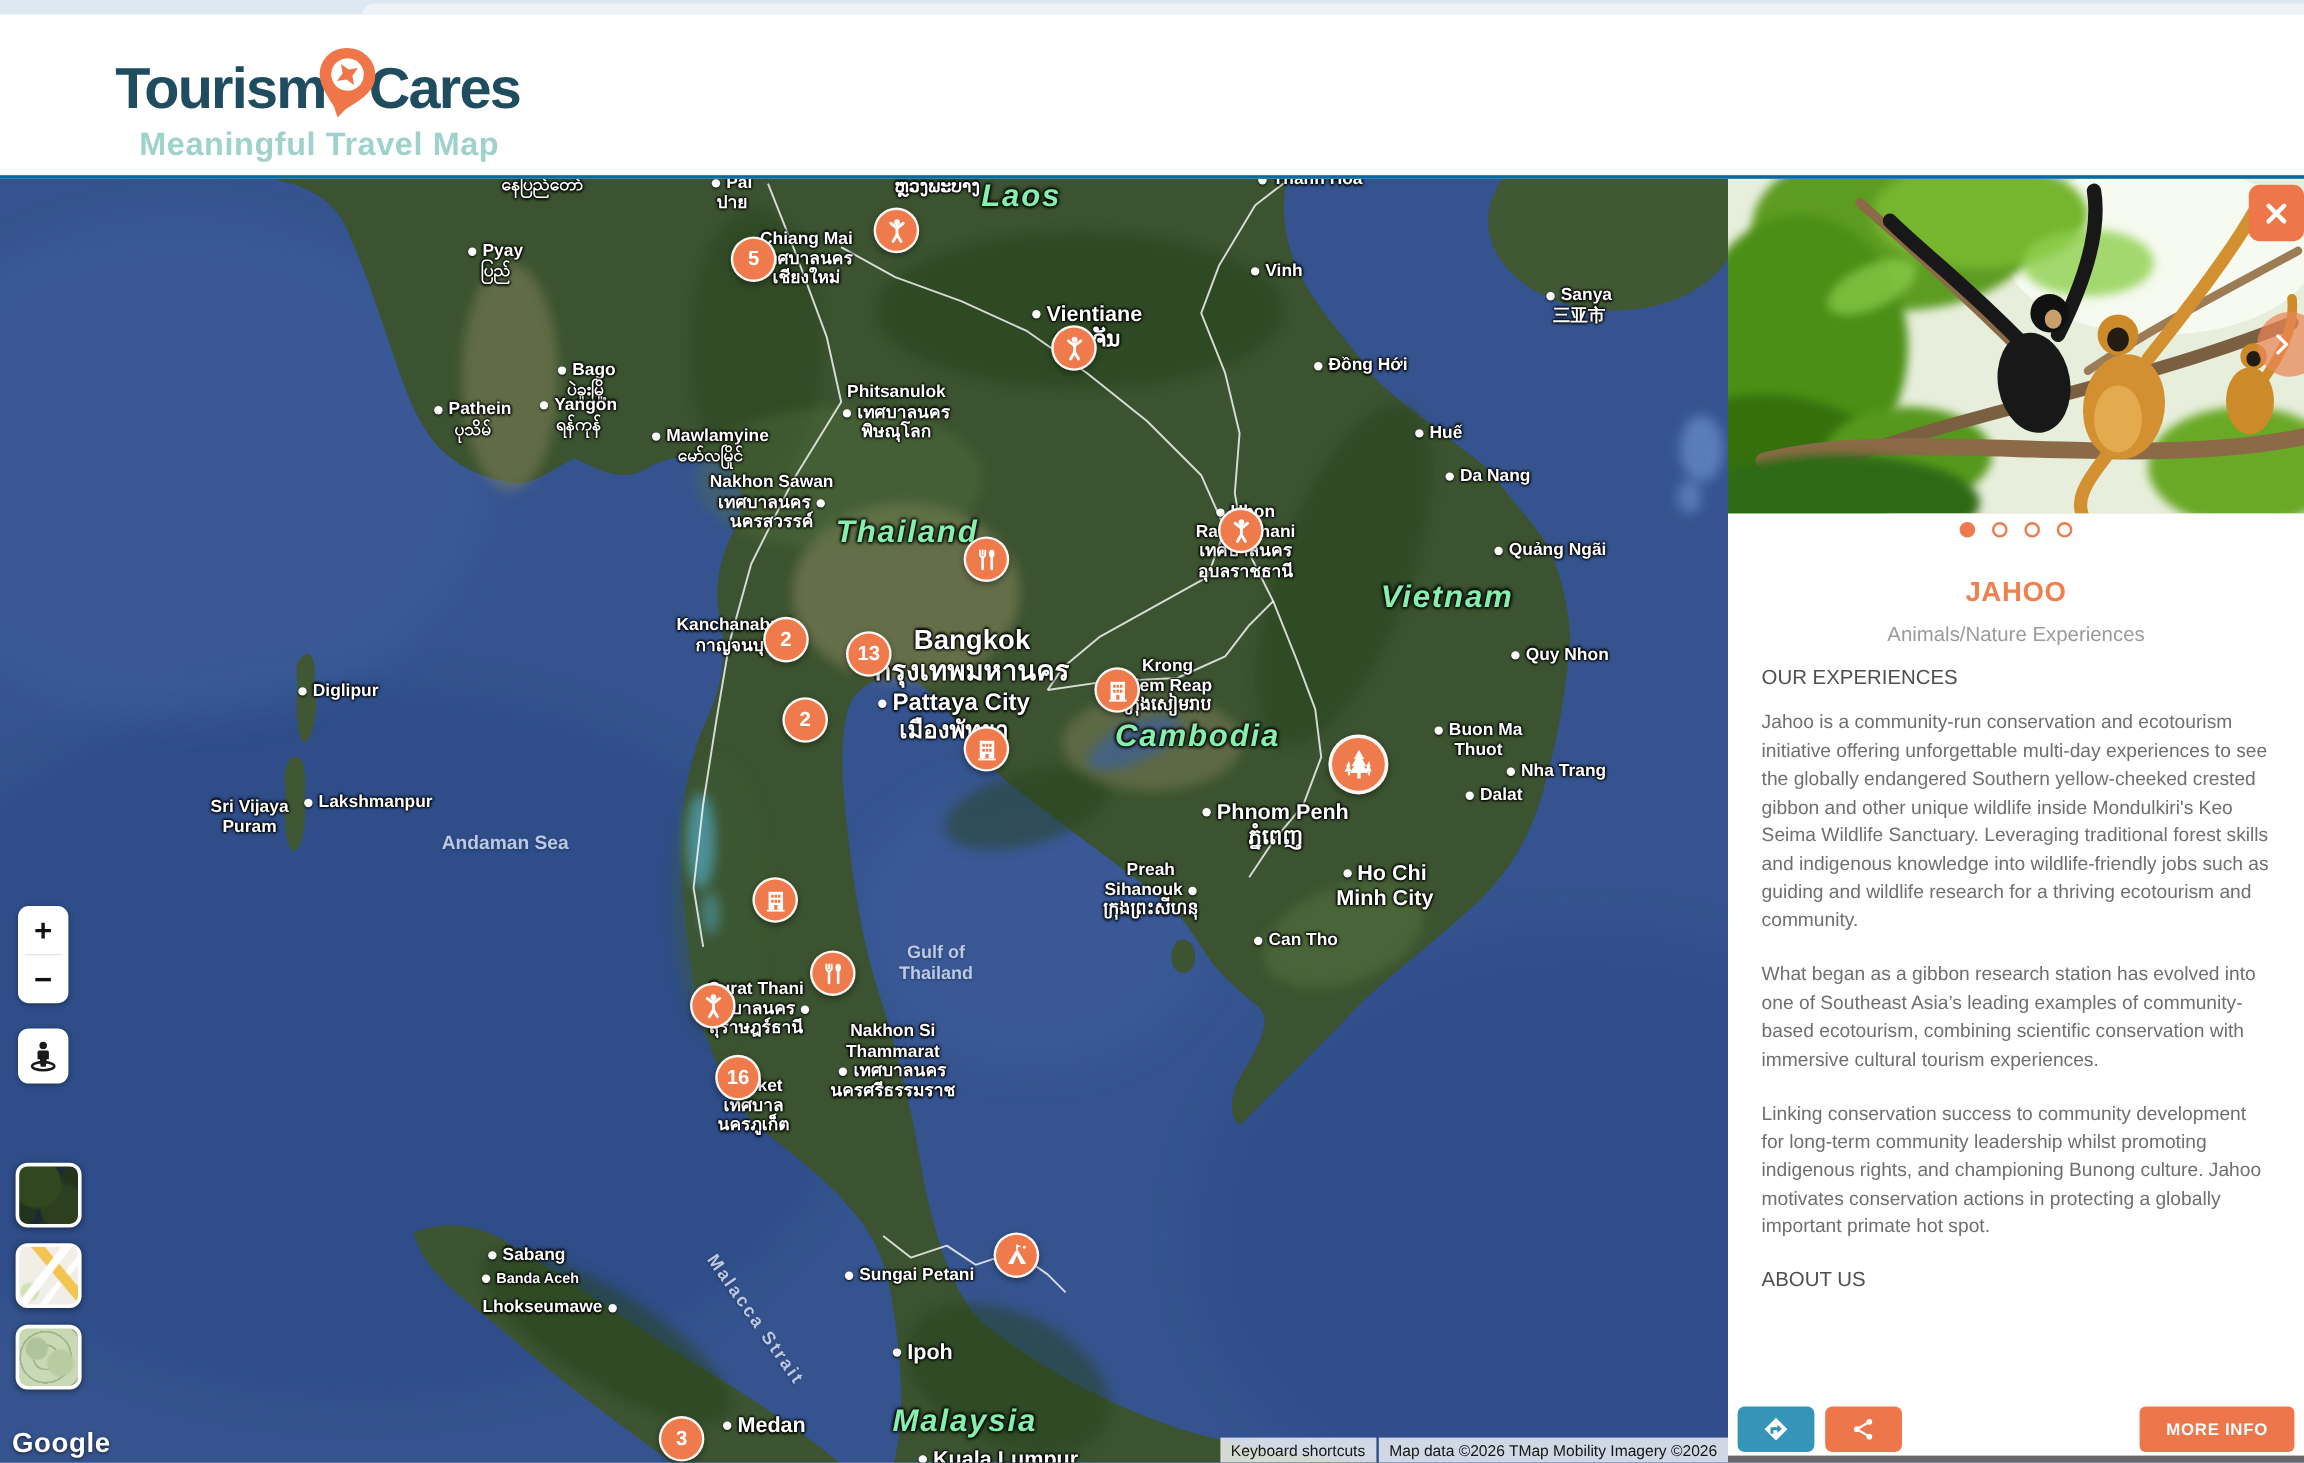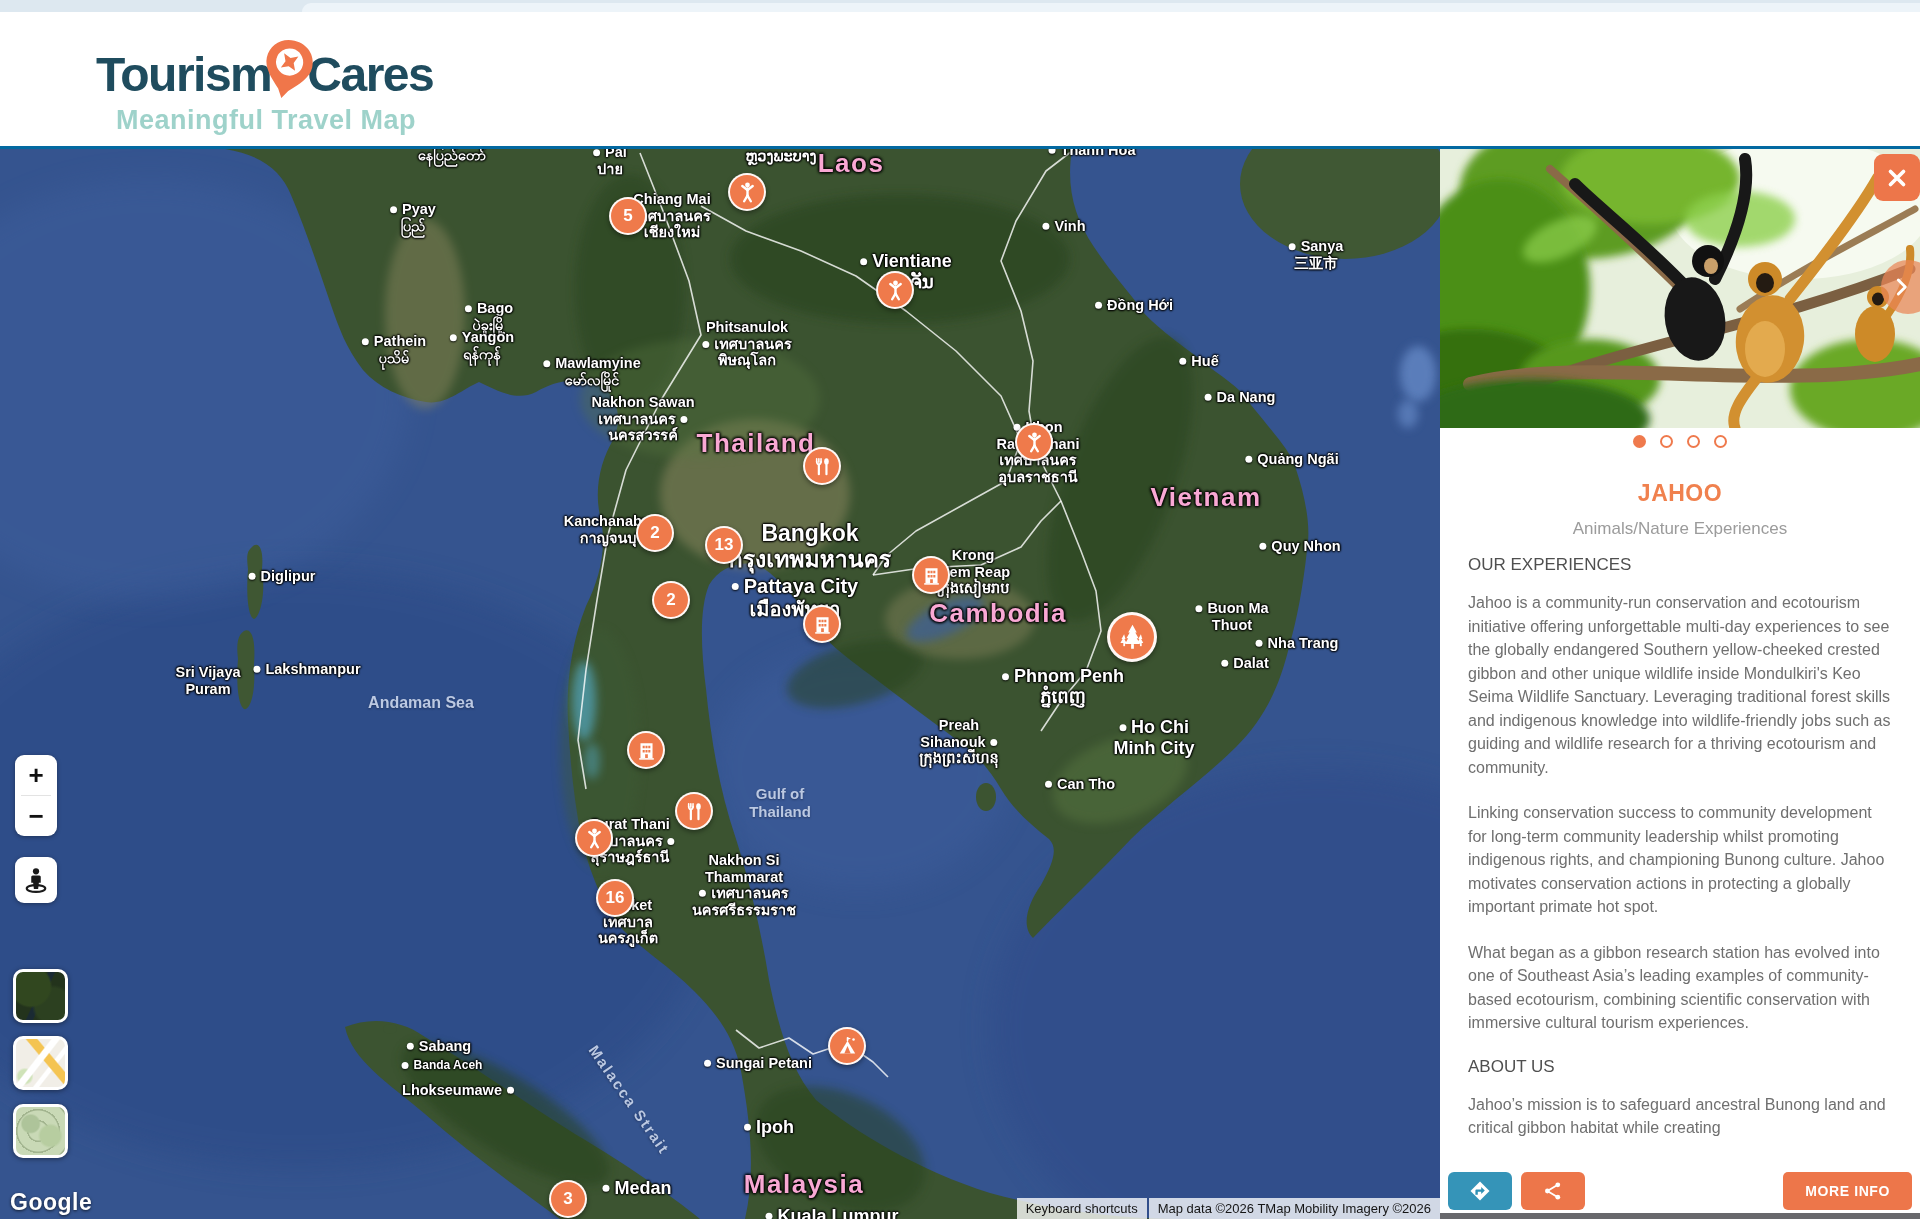--- a/index.html
+++ b/index.html
@@ -14,22 +14,22 @@
   
   .site-header { position:absolute; top:12px; left:0; width:1920px; height:137px; background:#fff; z-index:35; border-bottom:3px solid #0369a1;text-decoration:underline; }
   .logo-row { position:absolute; left:96px; top:26px; display:flex; align-items:center; }
   .logo-word { font-size:48px; font-weight:bold; color:#1f4c5e; letter-spacing:-1.5px; }
   .logo-pin { width:52px; height:62px; margin:0 -7px 10px -9px; transform:rotate(13deg); position:relative; z-index:2; }
   .logo-tagline { position:absolute; left:116px; top:93px; font-size:27px; font-weight:bold; color:#9ed2ca; letter-spacing:0.5px; }
   
   .map-root { position:absolute; top:149px; left:0; width:1920px; height:1070px; overflow:hidden; background:#33528e; }
   .map-svg { position:absolute; left:0; top:0; width:1920px; height:1070px; }
   .map-layer { position:absolute; left:0; top:0; width:1920px; height:1070px; pointer-events:none; }
-  .country-label { position:absolute; transform:translate(-50%,-50%); color:#f9a8d4; font-weight:bold; white-space:nowrap; letter-spacing:1.5px;
-    text-shadow:0 1px 3px rgba(0,0,0,.9), 0 -1px 3px rgba(0,0,0,.9), 1px 0 3px rgba(0,0,0,.9), -1px 0 3px rgba(0,0,0,.9); }
+  .country-label { position:absolute; transform:translate(-50%,-50%); color:#86efac; font-weight:bold; white-space:nowrap; letter-spacing:1.5px;
+    text-shadow:0 1px 3px rgba(0,0,0,.9), 0 -1px 3px rgba(0,0,0,.9), 1px 0 3px rgba(0,0,0,.9), -1px 0 3px rgba(0,0,0,.9);font-style:italic; }
   .city-label { position:absolute; transform:translate(-50%,-50%); color:#fff; font-weight:bold; text-align:center; line-height:1.15; }
   .city-line { display:flex; align-items:center; justify-content:center; gap:5px; white-space:nowrap;
     text-shadow:0 1px 2px rgba(0,0,0,.95), 0 -1px 2px rgba(0,0,0,.95), 1px 0 2px rgba(0,0,0,.95), -1px 0 2px rgba(0,0,0,.95); }
   .map-dot { width:7px; height:7px; background:#fff; border-radius:50%; box-shadow:0 1px 2px rgba(0,0,0,.85); flex:none; }
   .sea-label { position:absolute; transform:translate(-50%,-50%); color:#bcc9e2; font-weight:bold; text-align:center; line-height:1.2;
     white-space:nowrap; text-shadow:0 1px 2px rgba(20,30,60,.5); }
   .marker { position:absolute; transform:translate(-50%,-50%); background:#ef7a4b; border:2px solid rgba(255,255,255,.95);
     border-radius:50%; display:flex; align-items:center; justify-content:center; color:#fff; font-weight:bold;
     box-shadow:0 2px 5px rgba(0,0,0,.4); cursor:pointer; z-index:6; }
   .marker.cluster { width:38px; height:38px; font-size:17px; }
@@ -754,24 +754,23 @@
       <div class="dot-item active"></div>
       <div class="dot-item"></div>
       <div class="dot-item"></div>
       <div class="dot-item"></div>
     </div>
   <div class="panel-body">
     <div class="panel-title">JAHOO</div>
     <div class="panel-category">Animals/Nature Experiences</div>
     <div class="panel-section">OUR EXPERIENCES</div>
     <p class="panel-p">Jahoo is a community-run conservation and ecotourism initiative offering unforgettable multi-day experiences to see the globally endangered Southern yellow-cheeked crested gibbon and other unique wildlife inside Mondulkiri's Keo Seima Wildlife Sanctuary. Leveraging traditional forest skills and indigenous knowledge into wildlife-friendly jobs such as guiding and wildlife research for a thriving ecotourism and community.</p>
+    <p class="panel-p">What began as a gibbon research station has evolved into one of Southeast Asia’s leading examples of community-based ecotourism, combining scientific conservation with immersive cultural tourism experiences.</p>
     <p class="panel-p">Linking conservation success to community development for long-term community leadership whilst promoting indigenous rights, and championing Bunong culture. Jahoo motivates conservation actions in protecting a globally important primate hot spot.</p>
-    <p class="panel-p">What began as a gibbon research station has evolved into one of Southeast Asia’s leading examples of community-based ecotourism, combining scientific conservation with immersive cultural tourism experiences.</p>
     <div class="panel-section">ABOUT US</div>
-    <p class="panel-p">Jahoo’s mission is to safeguard ancestral Bunong land and critical gibbon habitat while creating</p>
   </div>
   <div class="panel-actions">
     <div class="act-btn act-dir">
       <svg viewBox="0 0 24 24">
         <path d="M12 2.5 21.5 12 12 21.5 2.5 12z" fill="#fff"></path>
         <path d="M13.2 8.1l3.6 3.5-3.6 3.5v-2.3h-3.4v3h-2.4v-4.2c0-.7.5-1.2 1.2-1.2h4.6z" fill="#2f91b5"></path>
       </svg>
     </div>
     <div class="act-btn act-share">
       <svg viewBox="0 0 24 24" fill="#fff">

